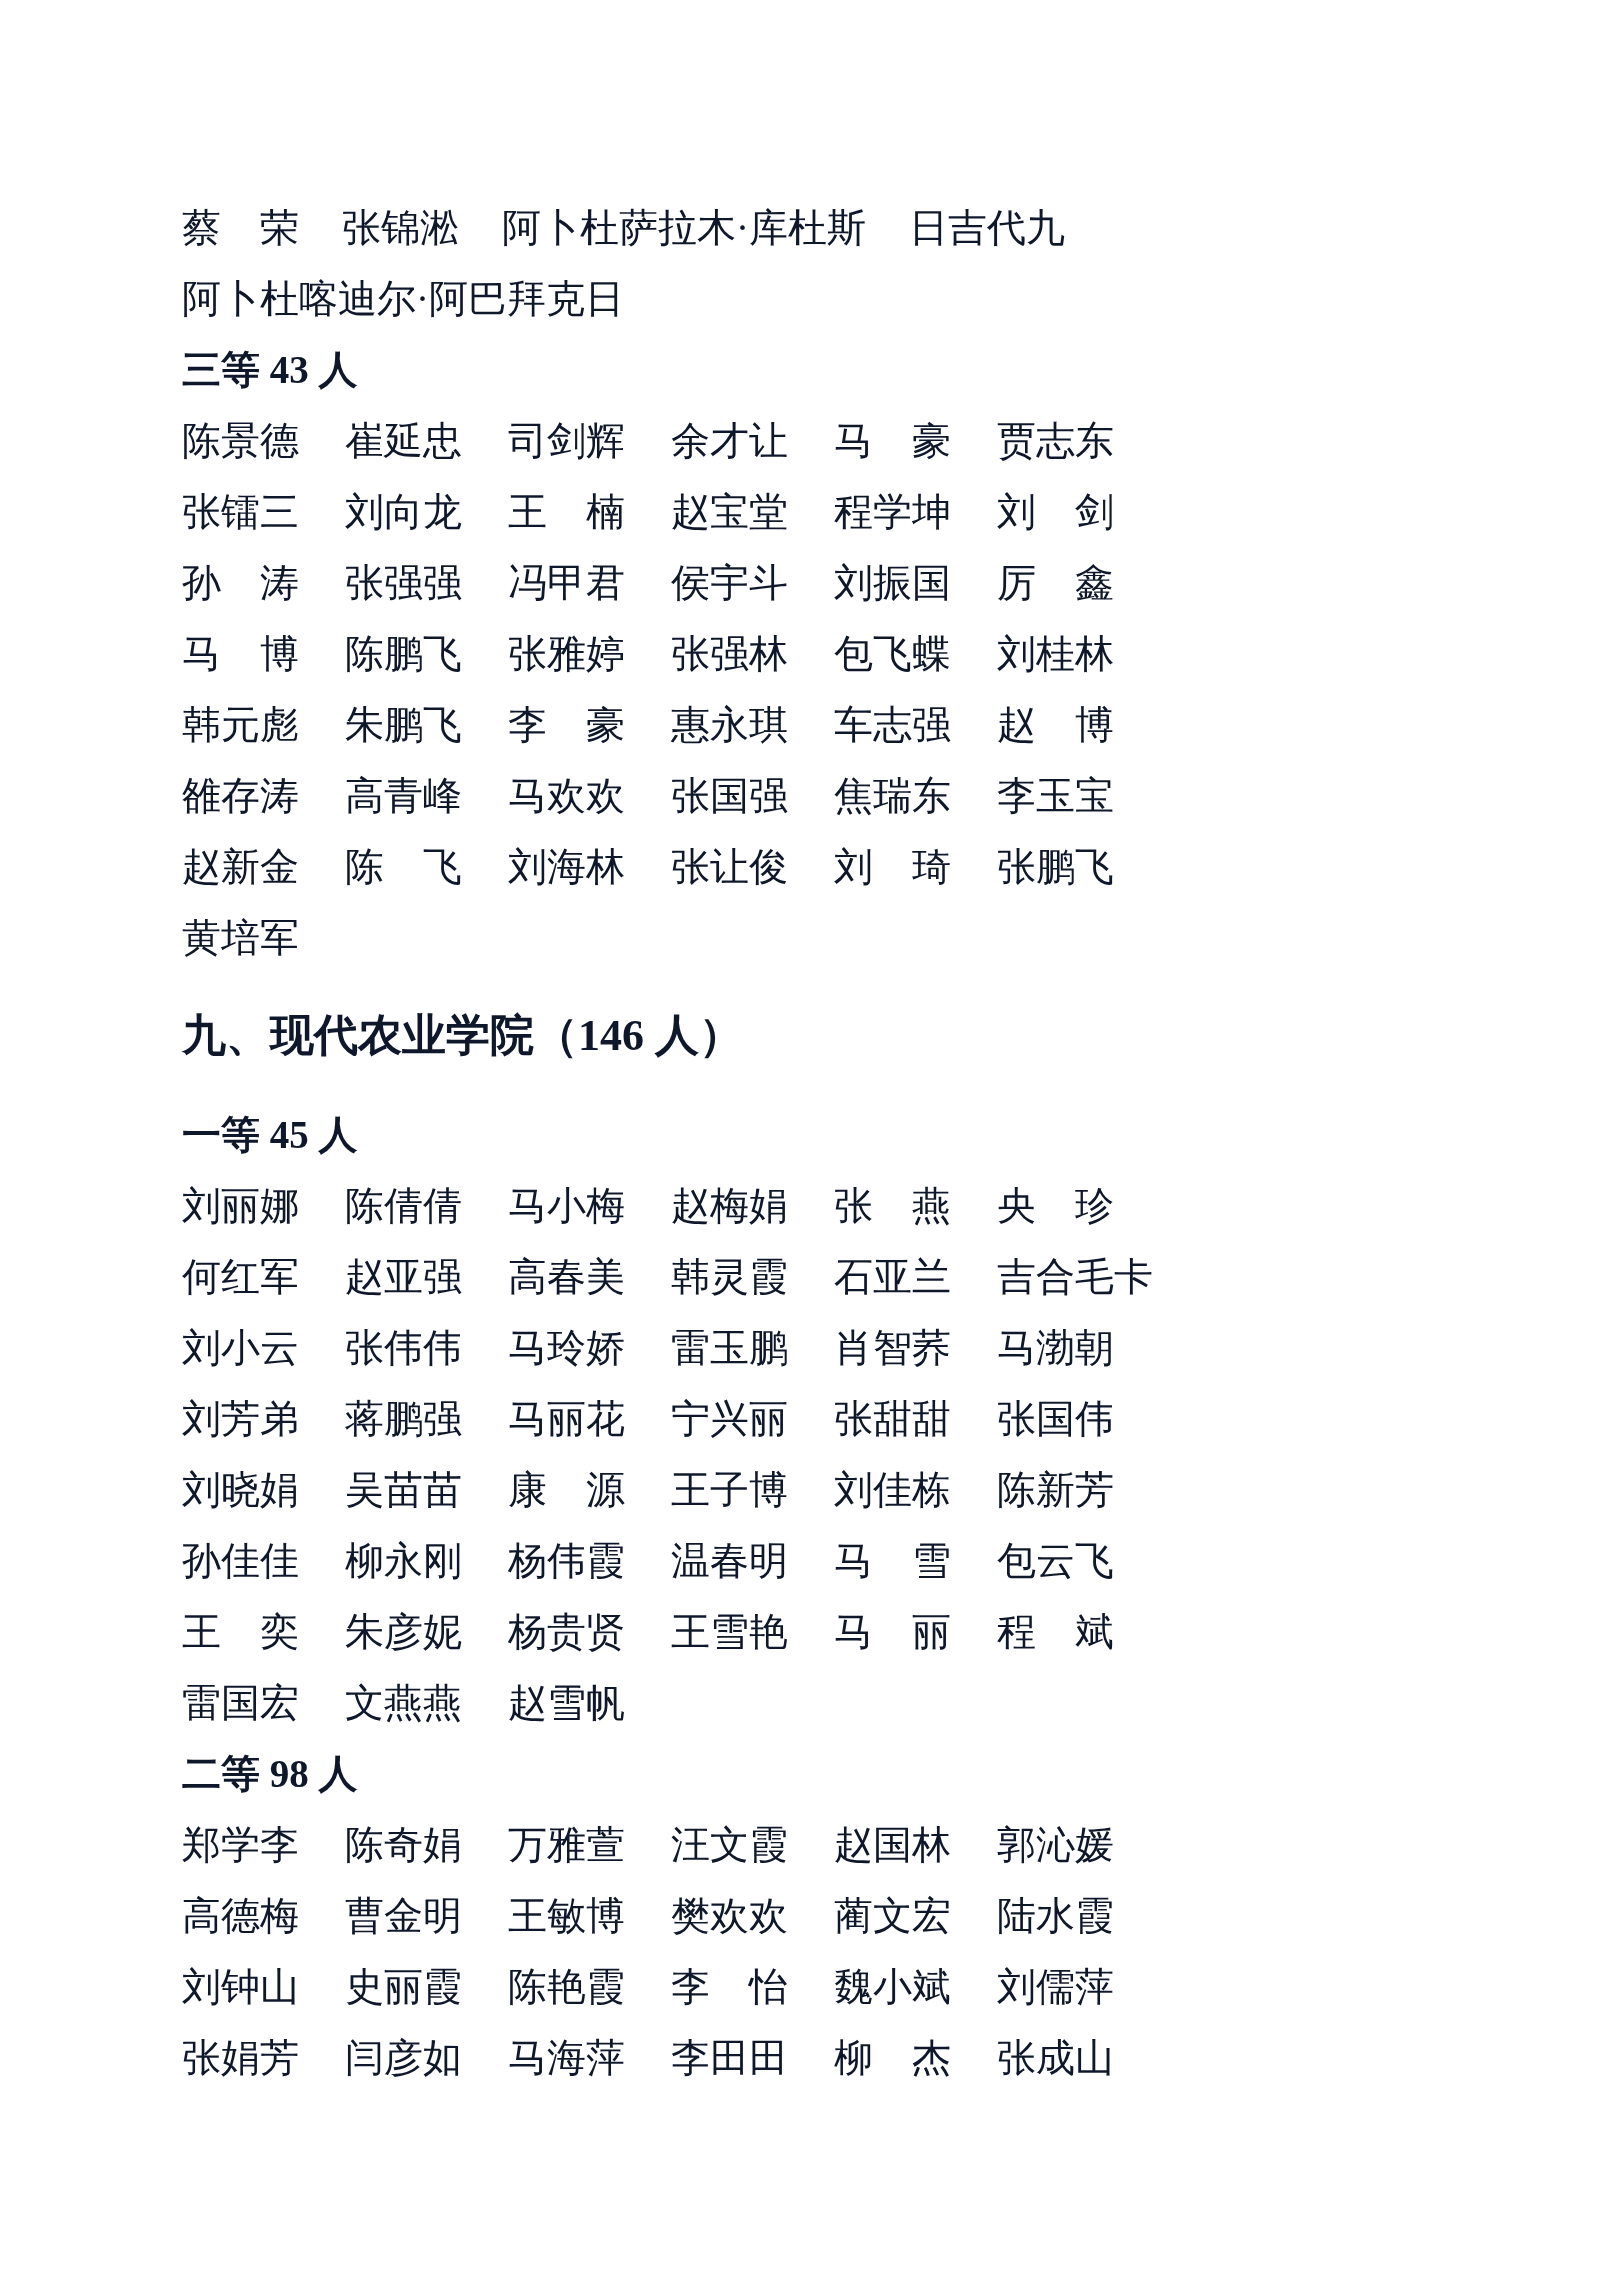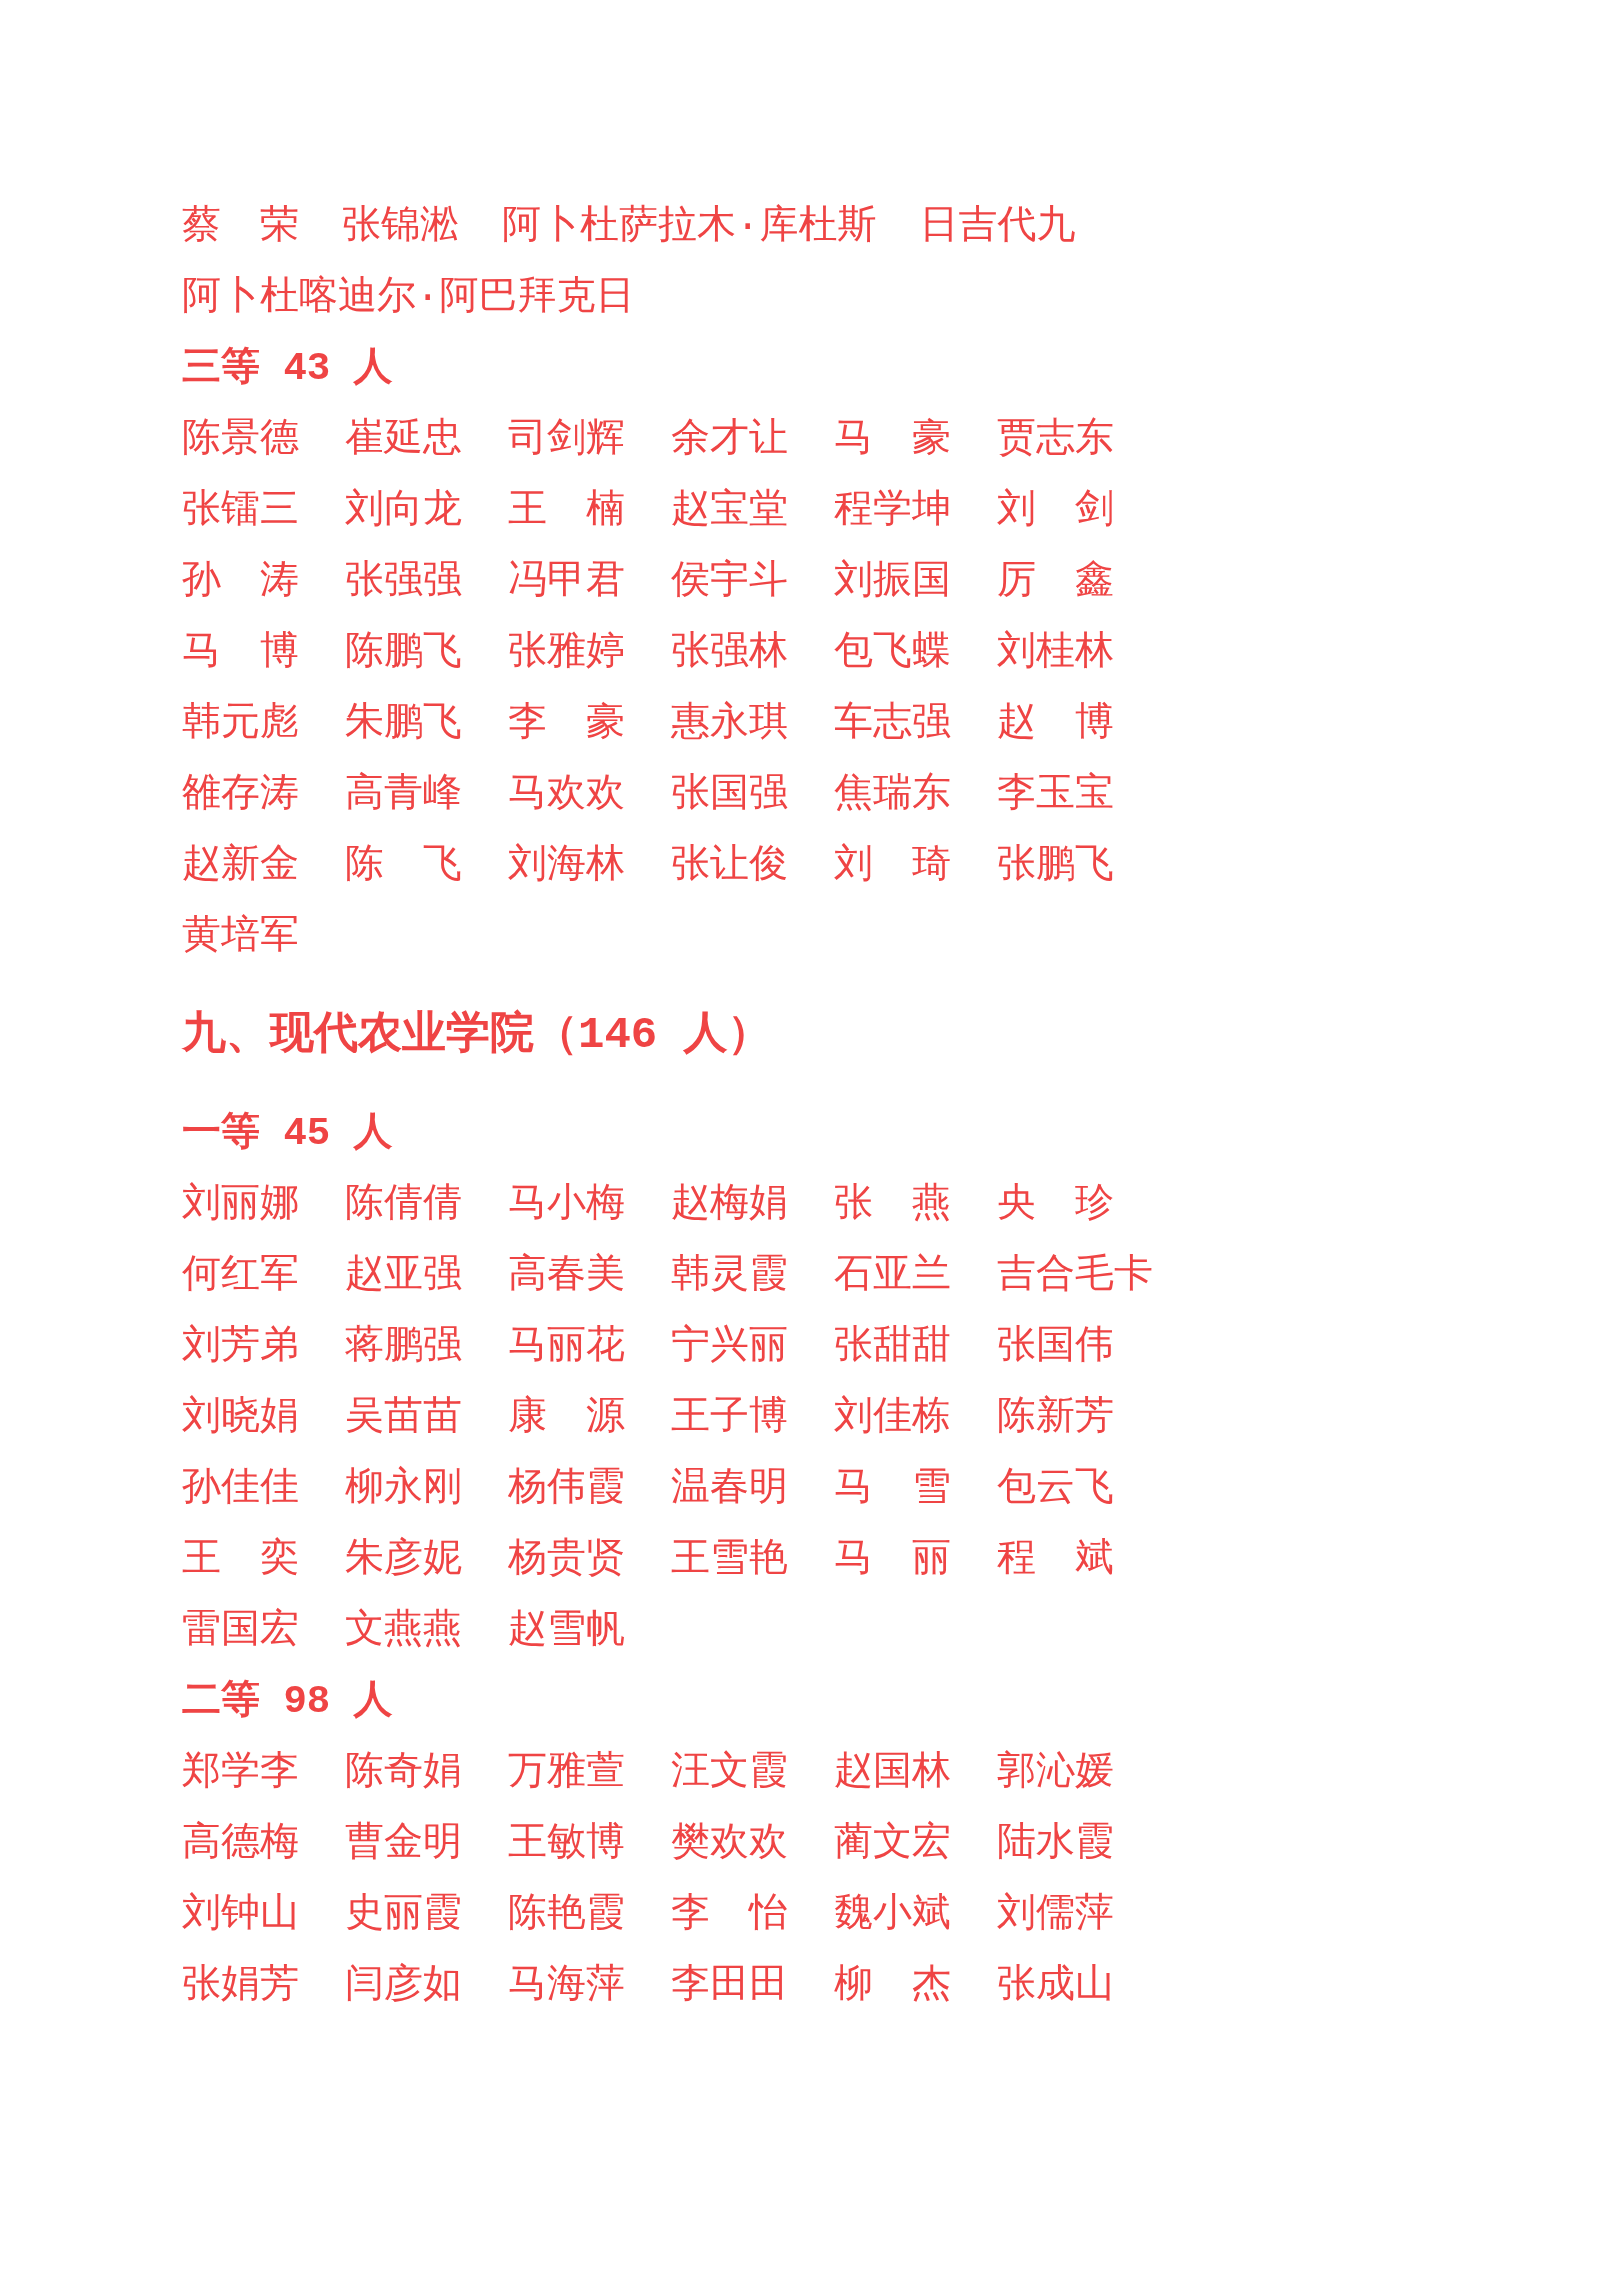--- a/index.html
+++ b/index.html
@@ -6,22 +6,22 @@
     margin: 0;
     padding: 0;
     background: #ffffff;
   }
   .page {
     position: relative;
     width: 1621px;
     height: 2293px;
     background: #ffffff;
     overflow: hidden;
-    font-family: Liberation Mono, monospace;
-    color: #ef4444;
+    font-family: Liberation Serif, serif;
+    color: #0f172a;
   }
   .content {
     position: absolute;
     top: 192px;
     left: 182px;
     width: 1274px;
   }
   .name-line {
     display: flex;
     gap: 43px;
@@ -150,20 +150,28 @@
       </div>
       <div class="name-grid-row">
         <span class="name-cell">何红军</span>
         <span class="name-cell">赵亚强</span>
         <span class="name-cell">高春美</span>
         <span class="name-cell">韩灵霞</span>
         <span class="name-cell">石亚兰</span>
         <span class="name-cell">吉合毛卡</span>
       </div>
       <div class="name-grid-row">
+        <span class="name-cell">刘小云</span>
+        <span class="name-cell">张伟伟</span>
+        <span class="name-cell">马玲娇</span>
+        <span class="name-cell">雷玉鹏</span>
+        <span class="name-cell">肖智荞</span>
+        <span class="name-cell">马渤朝</span>
+      </div>
+      <div class="name-grid-row">
         <span class="name-cell">刘芳弟</span>
         <span class="name-cell">蒋鹏强</span>
         <span class="name-cell">马丽花</span>
         <span class="name-cell">宁兴丽</span>
         <span class="name-cell">张甜甜</span>
         <span class="name-cell">张国伟</span>
       </div>
       <div class="name-grid-row">
         <span class="name-cell">刘晓娟</span>
         <span class="name-cell">吴苗苗</span>

